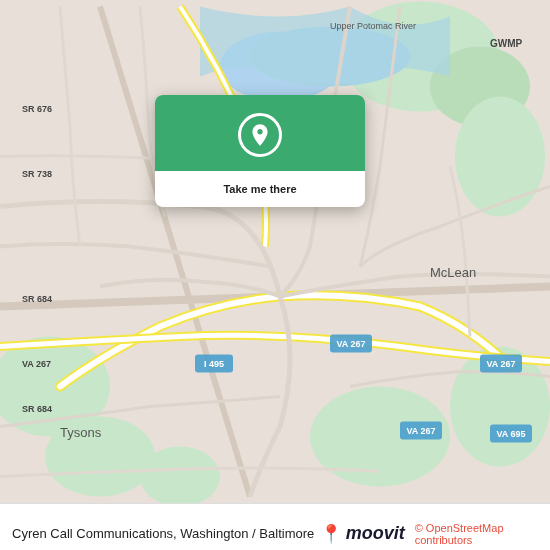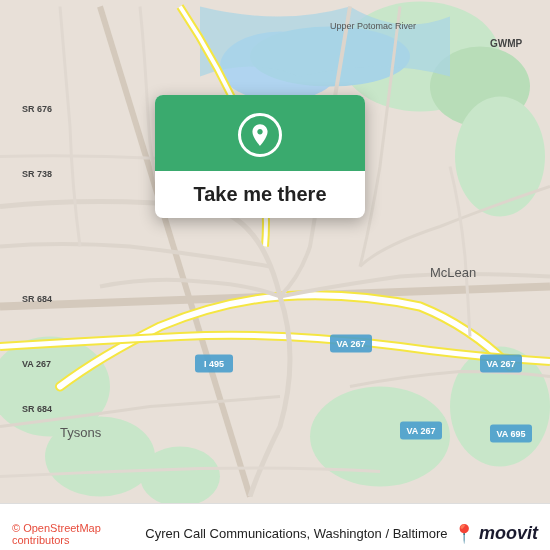--- a/index.html
+++ b/index.html
@@ -61,21 +61,21 @@
 
     #popup-text-section {
       width: 100%;
       padding: 10px 0;
       display: flex;
       justify-content: center;
       align-items: center;
     }
 
     #take-me-there-btn {
-      font-size: 20px;
+      font-size: 11px;
       font-weight: 600;
       color: #222;
       cursor: pointer;
       background: none;
       border: none;
       padding: 2px 10px;
     }
 
     
     #popup-tail {
@@ -235,23 +235,23 @@
       </div>
     </div>
     <div id="popup-text-section">
       <button id="take-me-there-btn">Take me there</button>
     </div>
     <div id="popup-tail"></div>
   </div>
 </div>
 
 <div id="bottom-bar">
-  <div id="osm-credit">
-    <span>© OpenStreetMap contributors</span>
-  </div>
   <div id="bottom-right">
     <span id="business-name">Cyren Call Communications, Washington / Baltimore</span>
     <div id="moovit-logo">
       <span id="moovit-pin">📍</span>
       <span id="moovit-text">moovit</span>
     </div>
   </div>
+  <div id="osm-credit">
+    <span>© OpenStreetMap contributors</span>
+  </div>
 </div>
 
 </body></html>

